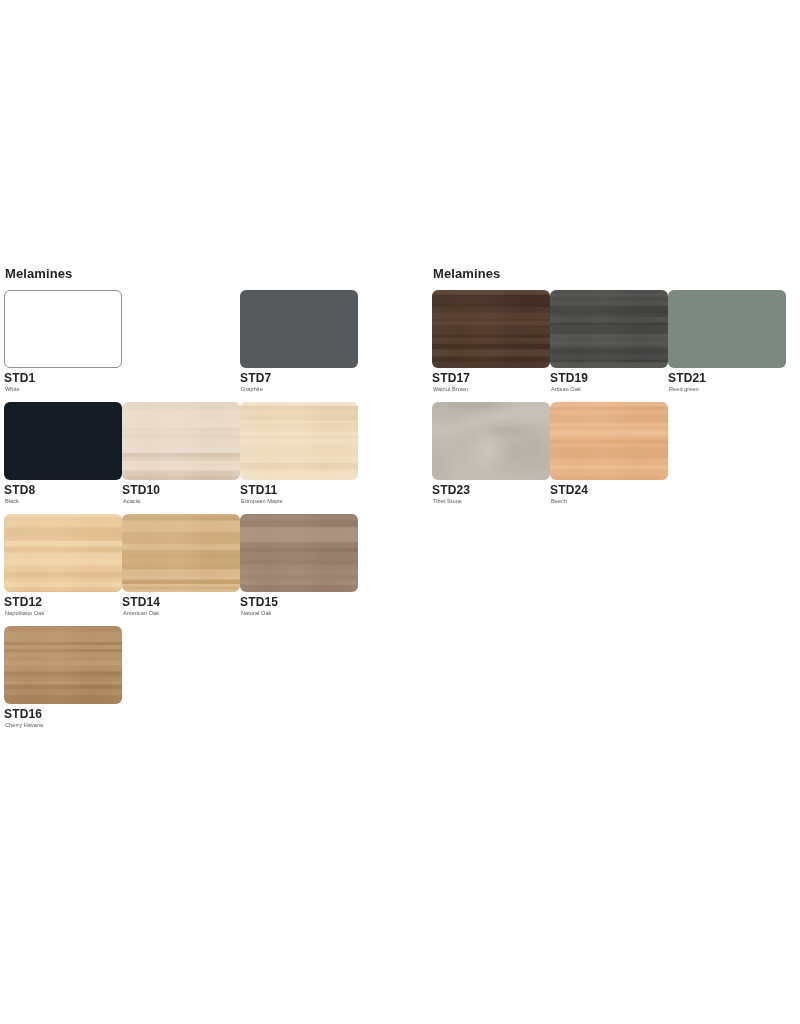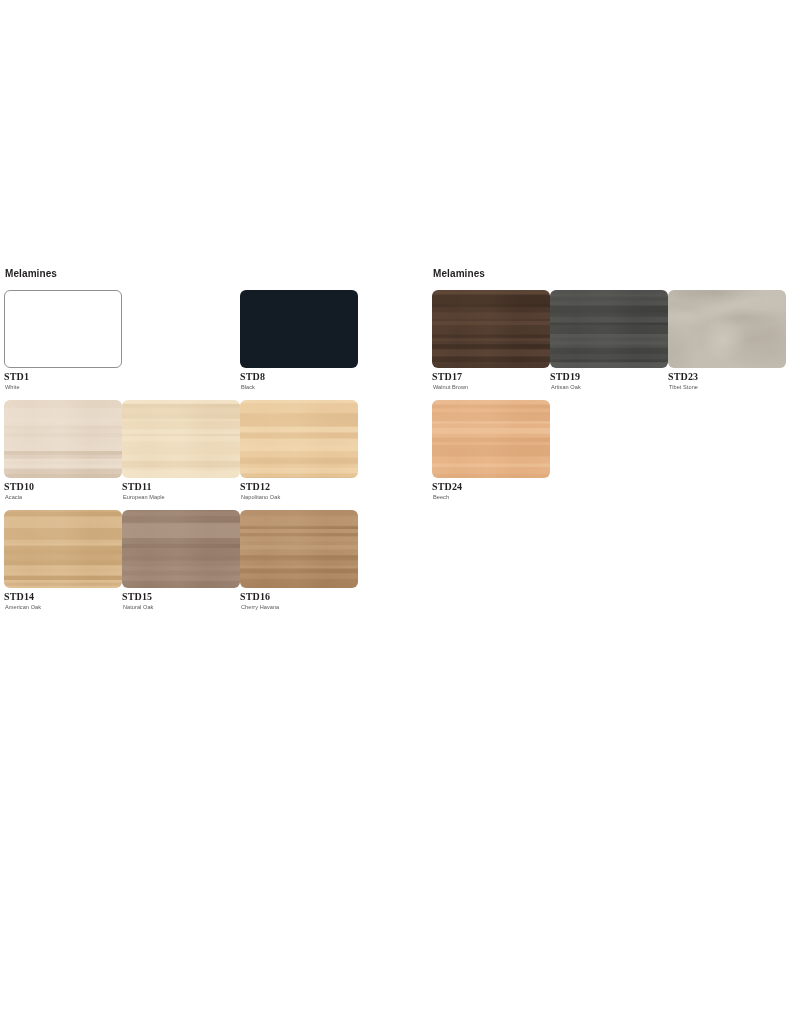--- a/index.html
+++ b/index.html
@@ -24,21 +24,21 @@
 
   
   .column {
     position: absolute;
     top: 268px;
   }
   .column.left  { left: 4px;   width: 400px; }
   .column.right { left: 432px; width: 360px; }
 
   .section-title {
-    font-size: 10px;
+    font-size: 13px;
     font-weight: bold;
     letter-spacing: .1px;
     color: #231f20;
     margin: 0 0 11px 1px;
     line-height: 11px;
   }
 
   
   .grid {
     display: flex;
@@ -67,26 +67,25 @@
     width: 116px;
     height: 76px;
   }
 
   .caption {
     padding-top: 4px;
     line-height: 1.05;
   }
   .code {
     display: block;
-    font-size: 10px;
+    font-size: 12px;
     font-weight: bold;
     color: #231f20;
     letter-spacing: .15px;
     margin-bottom: 2.5px;
-    font-family: Liberation Serif, serif;
   }
   .name {
     display: block;
     font-size: 5.6px;
     color: #56585a;
     letter-spacing: .05px;
     padding-left: 1px;
   }
 
   
@@ -104,20 +103,27 @@
           <div class="chip outlined" style="background-color: rgb(255, 255, 255);"></div>
           <div class="caption">
             <span class="code">STD1</span>
             <span class="name">White</span>
           </div>
         </div>
         <div class="swatch-cell">
           <div class="chip" style="background:transparent"></div>
         </div>
         <div class="swatch-cell">
+          <div class="chip" style="background-color: rgb(84, 90, 94);"></div>
+          <div class="caption">
+            <span class="code">STD7</span>
+            <span class="name">Graphite</span>
+          </div>
+        </div>
+        <div class="swatch-cell">
           <div class="chip" style="background-color: rgb(19, 28, 36);"></div>
           <div class="caption">
             <span class="code">STD8</span>
             <span class="name">Black</span>
           </div>
         </div>
         <div class="swatch-cell">
           <div class="chip" style="background-color: rgb(227, 211, 193); background-image: radial-gradient(120% 150% at 28% 18%, rgba(240, 228, 213, 0.35) 0%, rgba(227, 211, 193, 0) 62%), linear-gradient(rgba(227, 211, 193, 0.42) 0%, rgba(227, 211, 193, 0.42) 5.2%, rgba(227, 211, 193, 0.25) 6.2%, rgba(227, 211, 193, 0.25) 9.5%, rgba(240, 228, 213, 0.35) 10.1%, rgba(240, 228, 213, 0.35) 15.7%, rgba(240, 228, 213, 0.35) 18%, rgba(240, 228, 213, 0.35) 22.7%, rgba(240, 228, 213, 0.47) 23.3%, rgba(240, 228, 213, 0.47) 26%, rgba(240, 228, 213, 0.45) 28.1%, rgba(240, 228, 213, 0.45) 31.7%, rgba(227, 211, 193, 0.37) 33.9%, rgba(227, 211, 193, 0.37) 36.6%, rgba(240, 228, 213, 0.22) 37.8%, rgba(240, 228, 213, 0.22) 41.5%, rgba(227, 211, 193, 0.37) 42.9%, rgba(227, 211, 193, 0.37) 47.2%, rgba(240, 228, 213, 0.32) 47.6%, rgba(240, 228, 213, 0.32) 50.6%, rgba(240, 228, 213, 0.35) 52.5%, rgba(240, 228, 213, 0.35) 57.1%, rgba(240, 228, 213, 0.43) 59.1%, rgba(240, 228, 213, 0.43) 65.2%, rgba(201, 180, 156, 0.53) 65.7%, rgba(201, 180, 156, 0.53) 69.4%, rgba(201, 180, 156, 0.18) 71.3%, rgba(201, 180, 156, 0.18) 74.7%, rgba(240, 228, 213, 0.48) 75.9%, rgba(240, 228, 213, 0.48) 77.4%, rgba(240, 228, 213, 0.33) 79.1%, rgba(240, 228, 213, 0.33) 82.1%, rgba(240, 228, 213, 0.55) 82.9%, rgba(240, 228, 213, 0.55) 86.6%, rgba(201, 180, 156, 0.34) 89.1%, rgba(201, 180, 156, 0.34) 94.4%, rgba(201, 180, 156, 0.55) 95.5%, rgba(201, 180, 156, 0.55) 100%), linear-gradient(90deg, rgba(240, 228, 213, 0.3) 0%, rgba(201, 180, 156, 0.1) 22%, rgba(240, 228, 213, 0.26) 48%, rgba(201, 180, 156, 0.14) 72%, rgba(240, 228, 213, 0.22) 100%);"></div>
           <div class="caption">
             <span class="code">STD10</span>
@@ -173,20 +179,27 @@
           </div>
         </div>
         <div class="swatch-cell">
           <div class="chip" style="background-color: rgb(74, 74, 72); background-image: radial-gradient(120% 150% at 28% 18%, rgba(93, 93, 90, 0.35) 0%, rgba(74, 74, 72, 0) 62%), linear-gradient(rgba(93, 93, 90, 0.22) 0%, rgba(93, 93, 90, 0.22) 3.8%, rgba(93, 93, 90, 0.46) 6.1%, rgba(93, 93, 90, 0.46) 7.4%, rgba(74, 74, 72, 0.55) 10%, rgba(74, 74, 72, 0.55) 13%, rgba(93, 93, 90, 0.31) 15.1%, rgba(93, 93, 90, 0.31) 19.1%, rgba(51, 51, 49, 0.52) 20.8%, rgba(51, 51, 49, 0.52) 25%, rgba(51, 51, 49, 0.57) 26.3%, rgba(51, 51, 49, 0.57) 28.5%, rgba(51, 51, 49, 0.38) 29.8%, rgba(51, 51, 49, 0.38) 33.2%, rgba(93, 93, 90, 0.18) 35.6%, rgba(93, 93, 90, 0.18) 41.2%, rgba(51, 51, 49, 0.64) 42.2%, rgba(51, 51, 49, 0.64) 45%, rgba(51, 51, 49, 0.27) 45.5%, rgba(51, 51, 49, 0.27) 51.2%, rgba(51, 51, 49, 0.27) 52.4%, rgba(51, 51, 49, 0.27) 56.1%, rgba(93, 93, 90, 0.57) 56.9%, rgba(93, 93, 90, 0.57) 60.3%, rgba(93, 93, 90, 0.31) 61.3%, rgba(93, 93, 90, 0.31) 64.8%, rgba(93, 93, 90, 0.62) 66.7%, rgba(93, 93, 90, 0.62) 69%, rgba(93, 93, 90, 0.2) 71.3%, rgba(93, 93, 90, 0.2) 73.1%, rgba(51, 51, 49, 0.33) 75.3%, rgba(51, 51, 49, 0.33) 81.3%, rgba(74, 74, 72, 0.55) 82.8%, rgba(74, 74, 72, 0.55) 87.7%, rgba(51, 51, 49, 0.38) 90.2%, rgba(51, 51, 49, 0.38) 92.1%, rgba(93, 93, 90, 0.66) 93.2%, rgba(93, 93, 90, 0.66) 99.1%), linear-gradient(90deg, rgba(93, 93, 90, 0.3) 0%, rgba(51, 51, 49, 0.1) 22%, rgba(93, 93, 90, 0.26) 48%, rgba(51, 51, 49, 0.14) 72%, rgba(93, 93, 90, 0.22) 100%);"></div>
           <div class="caption">
             <span class="code">STD19</span>
             <span class="name">Artisan Oak</span>
           </div>
         </div>
         <div class="swatch-cell">
+          <div class="chip" style="background-color: rgb(123, 138, 129);"></div>
+          <div class="caption">
+            <span class="code">STD21</span>
+            <span class="name">Reed green</span>
+          </div>
+        </div>
+        <div class="swatch-cell">
           <div class="chip" style="background-color: rgb(195, 189, 178); background-image: radial-gradient(43% 25% at 88% 81%, rgba(170, 162, 150, 0.4) 0%, rgba(170, 162, 150, 0) 100%), radial-gradient(19% 28% at 47% 63%, rgba(214, 209, 199, 0.54) 0%, rgba(214, 209, 199, 0) 100%), radial-gradient(43% 32% at 20% 51%, rgba(170, 162, 150, 0.25) 0%, rgba(170, 162, 150, 0) 100%), radial-gradient(38% 36% at 18% 1%, rgba(170, 162, 150, 0.33) 0%, rgba(170, 162, 150, 0) 100%), radial-gradient(20% 37% at 4% 82%, rgba(170, 162, 150, 0.35) 0%, rgba(170, 162, 150, 0) 100%), radial-gradient(37% 19% at 87% 80%, rgba(214, 209, 199, 0.3) 0%, rgba(214, 209, 199, 0) 100%), radial-gradient(32% 35% at 72% 64%, rgba(170, 162, 150, 0.4) 0%, rgba(170, 162, 150, 0) 100%), radial-gradient(33% 22% at 35% 26%, rgba(214, 209, 199, 0.38) 0%, rgba(214, 209, 199, 0) 100%), radial-gradient(41% 16% at 13% 32%, rgba(214, 209, 199, 0.43) 0%, rgba(214, 209, 199, 0) 100%), radial-gradient(39% 17% at 40% 3%, rgba(170, 162, 150, 0.57) 0%, rgba(170, 162, 150, 0) 100%), radial-gradient(17% 14% at 61% 11%, rgba(214, 209, 199, 0.33) 0%, rgba(214, 209, 199, 0) 100%), radial-gradient(29% 37% at 86% 15%, rgba(214, 209, 199, 0.21) 0%, rgba(214, 209, 199, 0) 100%), radial-gradient(43% 12% at 59% 35%, rgba(170, 162, 150, 0.54) 0%, rgba(170, 162, 150, 0) 100%), radial-gradient(26% 36% at 88% 53%, rgba(170, 162, 150, 0.31) 0%, rgba(170, 162, 150, 0) 100%), radial-gradient(21% 25% at 14% 52%, rgba(214, 209, 199, 0.32) 0%, rgba(214, 209, 199, 0) 100%), radial-gradient(29% 12% at 18% 24%, rgba(170, 162, 150, 0.4) 0%, rgba(170, 162, 150, 0) 100%);"></div>
           <div class="caption">
             <span class="code">STD23</span>
             <span class="name">Tibet Stone</span>
           </div>
         </div>
         <div class="swatch-cell">
           <div class="chip" style="background-color: rgb(229, 177, 131); background-image: radial-gradient(120% 150% at 28% 18%, rgba(239, 197, 157, 0.35) 0%, rgba(229, 177, 131, 0) 62%), linear-gradient(rgba(239, 197, 157, 0.25) 0%, rgba(239, 197, 157, 0.25) 4.8%, rgba(215, 160, 113, 0.61) 6.5%, rgba(215, 160, 113, 0.61) 9.6%, rgba(229, 177, 131, 0.59) 12.1%, rgba(229, 177, 131, 0.59) 14.7%, rgba(215, 160, 113, 0.57) 16.5%, rgba(215, 160, 113, 0.57) 18%, rgba(215, 160, 113, 0.48) 20.2%, rgba(215, 160, 113, 0.48) 26%, rgba(239, 197, 157, 0.54) 28.2%, rgba(239, 197, 157, 0.54) 29.9%, rgba(229, 177, 131, 0.42) 30.4%, rgba(229, 177, 131, 0.42) 35.9%, rgba(239, 197, 157, 0.66) 36.4%, rgba(239, 197, 157, 0.66) 42.1%, rgba(229, 177, 131, 0.42) 44.5%, rgba(229, 177, 131, 0.42) 47.5%, rgba(215, 160, 113, 0.65) 49.1%, rgba(215, 160, 113, 0.65) 52.8%, rgba(229, 177, 131, 0.49) 55.1%, rgba(229, 177, 131, 0.49) 56.4%, rgba(215, 160, 113, 0.56) 58.5%, rgba(215, 160, 113, 0.56) 63.2%, rgba(215, 160, 113, 0.58) 65.5%, rgba(215, 160, 113, 0.58) 70.9%, rgba(229, 177, 131, 0.3) 73.4%, rgba(229, 177, 131, 0.3) 74.9%, rgba(229, 177, 131, 0.29) 75.7%, rgba(229, 177, 131, 0.29) 80.8%, rgba(239, 197, 157, 0.54) 82.2%, rgba(239, 197, 157, 0.54) 85.4%, rgba(229, 177, 131, 0.42) 86%, rgba(229, 177, 131, 0.42) 90.5%, rgba(229, 177, 131, 0.44) 92.6%, rgba(229, 177, 131, 0.44) 94.8%, rgba(215, 160, 113, 0.38) 95.7%, rgba(215, 160, 113, 0.38) 102%), linear-gradient(90deg, rgba(239, 197, 157, 0.3) 0%, rgba(215, 160, 113, 0.1) 22%, rgba(239, 197, 157, 0.26) 48%, rgba(215, 160, 113, 0.14) 72%, rgba(239, 197, 157, 0.22) 100%);"></div>
           <div class="caption">
             <span class="code">STD24</span>

